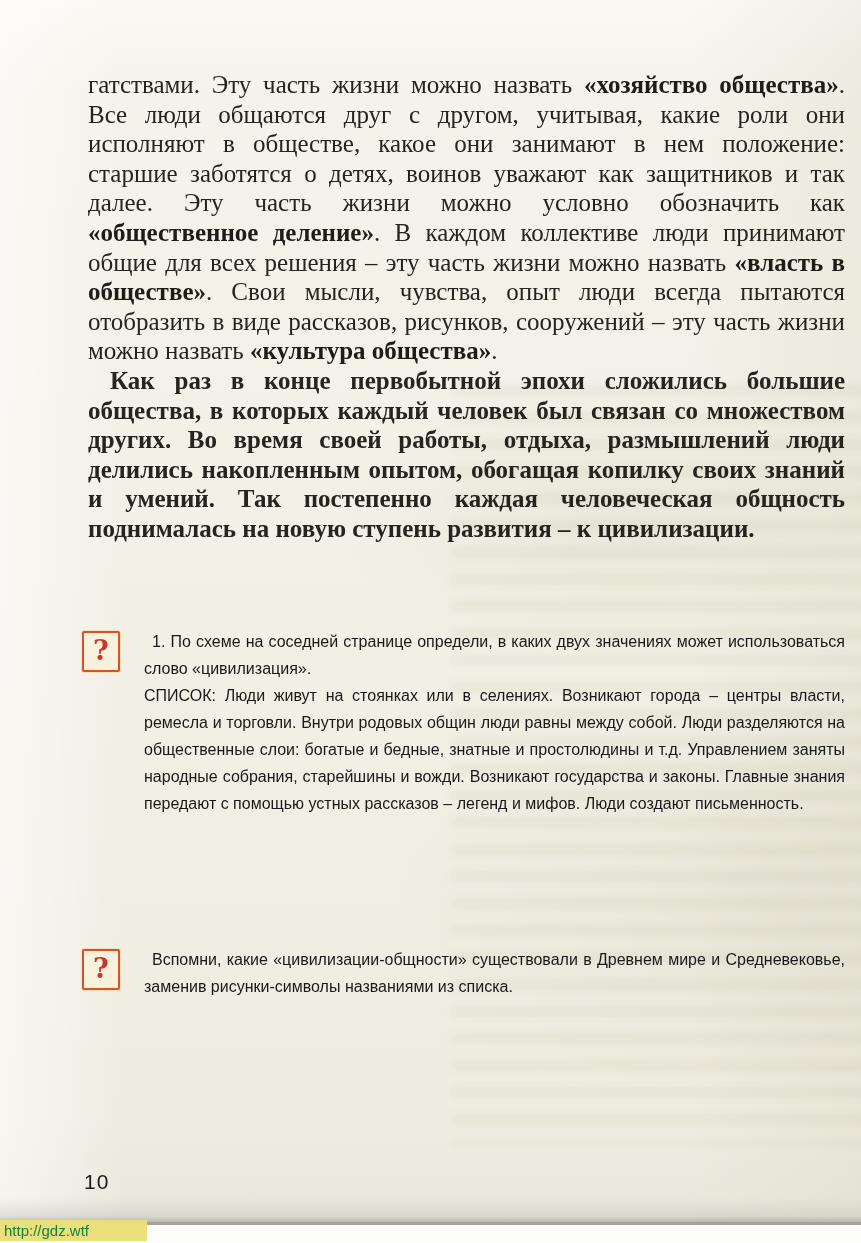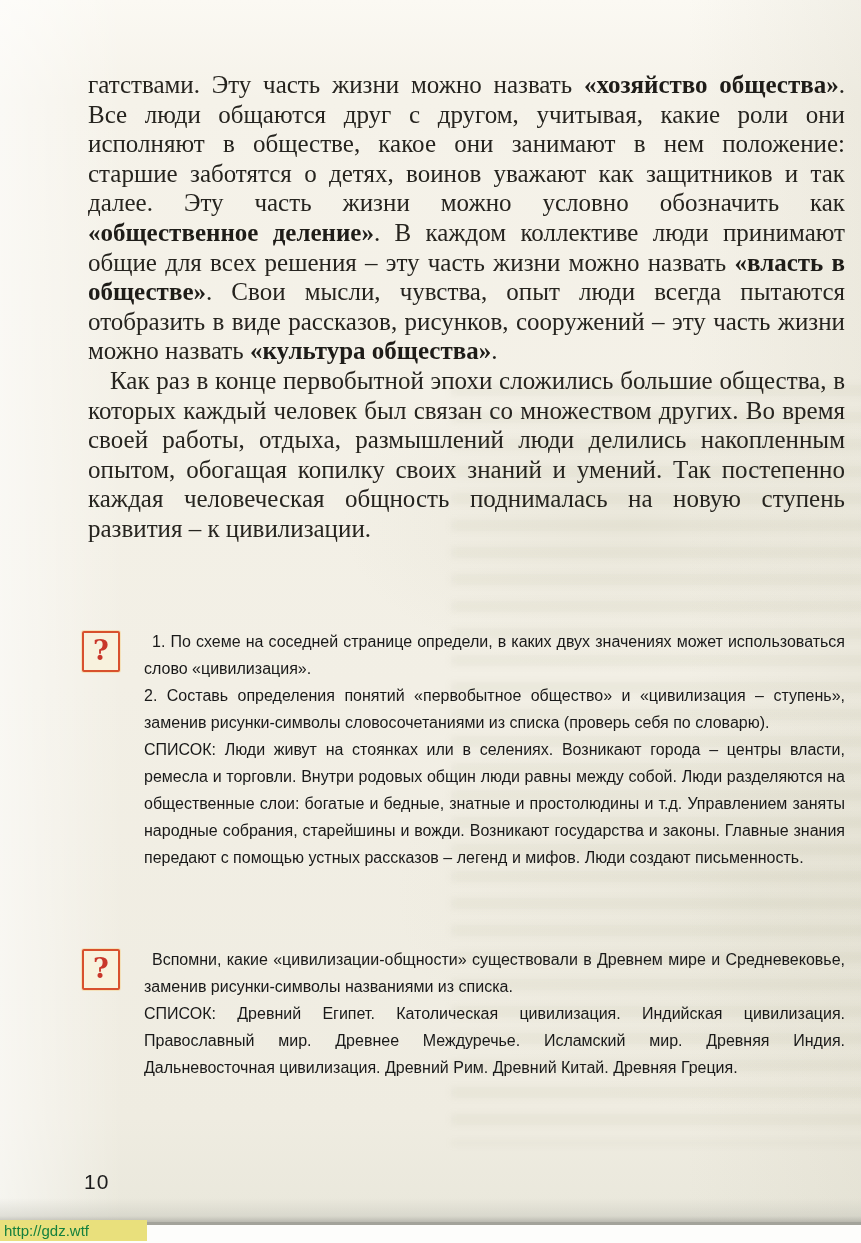--- a/index.html
+++ b/index.html
@@ -25,21 +25,21 @@
     filter:blur(3px);
     pointer-events:none;
   }
   .body-text{
     position:absolute;left:88px;top:70px;width:757px;
     font-size:25px;line-height:29.6px;color:#26241f;
     text-align:justify;
     hyphens:auto;-webkit-hyphens:auto;
   }
   .body-text p{margin:0;}
-  .body-text p.indent{text-indent:22px;}
+  .body-text p.indent{text-indent:22px;font-weight:bold;}
   .body-text b{color:#1e1c18;}
   .qblock{
     position:absolute;left:82px;width:766px;
     display:flex;align-items:flex-start;
   }
   .qb1{top:628px;}
   .qb2{top:946px;}
   .qicon{
     flex:0 0 auto;
     width:34px;height:37px;
@@ -97,32 +97,30 @@
     <p><span>гатствами. Эту часть жизни можно назвать </span><b>«хозяйство общества»</b><span>. Все люди общаются друг с другом, учитывая, какие роли они исполняют в обществе, какое они занимают в нем положение: старшие заботятся о детях, воинов уважают как защитников и так далее. Эту часть жизни можно условно обозначить как </span><b>«общественное деление»</b><span>. В каждом коллективе люди принимают общие для всех решения – эту часть жизни можно назвать </span><b>«власть в обществе»</b><span>. Свои мысли, чувства, опыт люди всегда пытаются отобразить в виде рассказов, рисунков, сооружений – эту часть жизни можно назвать </span><b>«культура общества»</b><span>.</span></p>
     <p class="indent"><span>Как раз в конце первобытной эпохи сложились большие общества, в которых каждый человек был связан со множеством других. Во время своей работы, отдыха, размышлений люди делились накопленным опытом, обогащая копилку своих знаний и умений. Так постепенно каждая человеческая общность поднималась на новую ступень развития – к цивилизации.</span></p>
   </div>
 
   <div class="qblock qb1">
     <div class="qicon">
       <span class="qmark">?</span>
     </div>
     <div class="qtext">
       <p class="first">1. По схеме на соседней странице определи, в каких двух значениях может использоваться слово «цивилизация».</p>
-      <p>2. Составь определения понятий «первобытное общество» и «цивилизация – ступень», заменив рисунки-символы словосочетаниями из списка (проверь себя по словарю).</p>
       <p>СПИСОК: Люди живут на стоянках или в селениях. Возникают города – центры власти, ремесла и торговли. Внутри родовых общин люди равны между собой. Люди разделяются на общественные слои: богатые и бедные, знатные и простолюдины и т.д. Управлением заняты народные собрания, старейшины и вожди. Возникают государства и законы. Главные знания передают с помощью устных рассказов – легенд и мифов. Люди создают письменность.</p>
     </div>
   </div>
 
   <div class="qblock qb2">
     <div class="qicon">
       <span class="qmark">?</span>
     </div>
     <div class="qtext">
       <p class="first">Вспомни, какие «цивилизации-общности» существовали в Древнем мире и Средневековье, заменив рисунки-символы названиями из списка.</p>
-      <p>СПИСОК: Древний Египет. Католическая цивилизация. Индийская цивилизация. Православный мир. Древнее Междуречье. Исламский мир. Древняя Индия. Дальневосточная цивилизация. Древний Рим. Древний Китай. Древняя Греция.</p>
     </div>
   </div>
 
   <div class="page-number">10</div>
 
   <div class="edge-band"></div>
   <div class="edge-line"></div>
   <div class="bottom-strip"></div>
   <div class="watermark">http://gdz.wtf</div>
 

